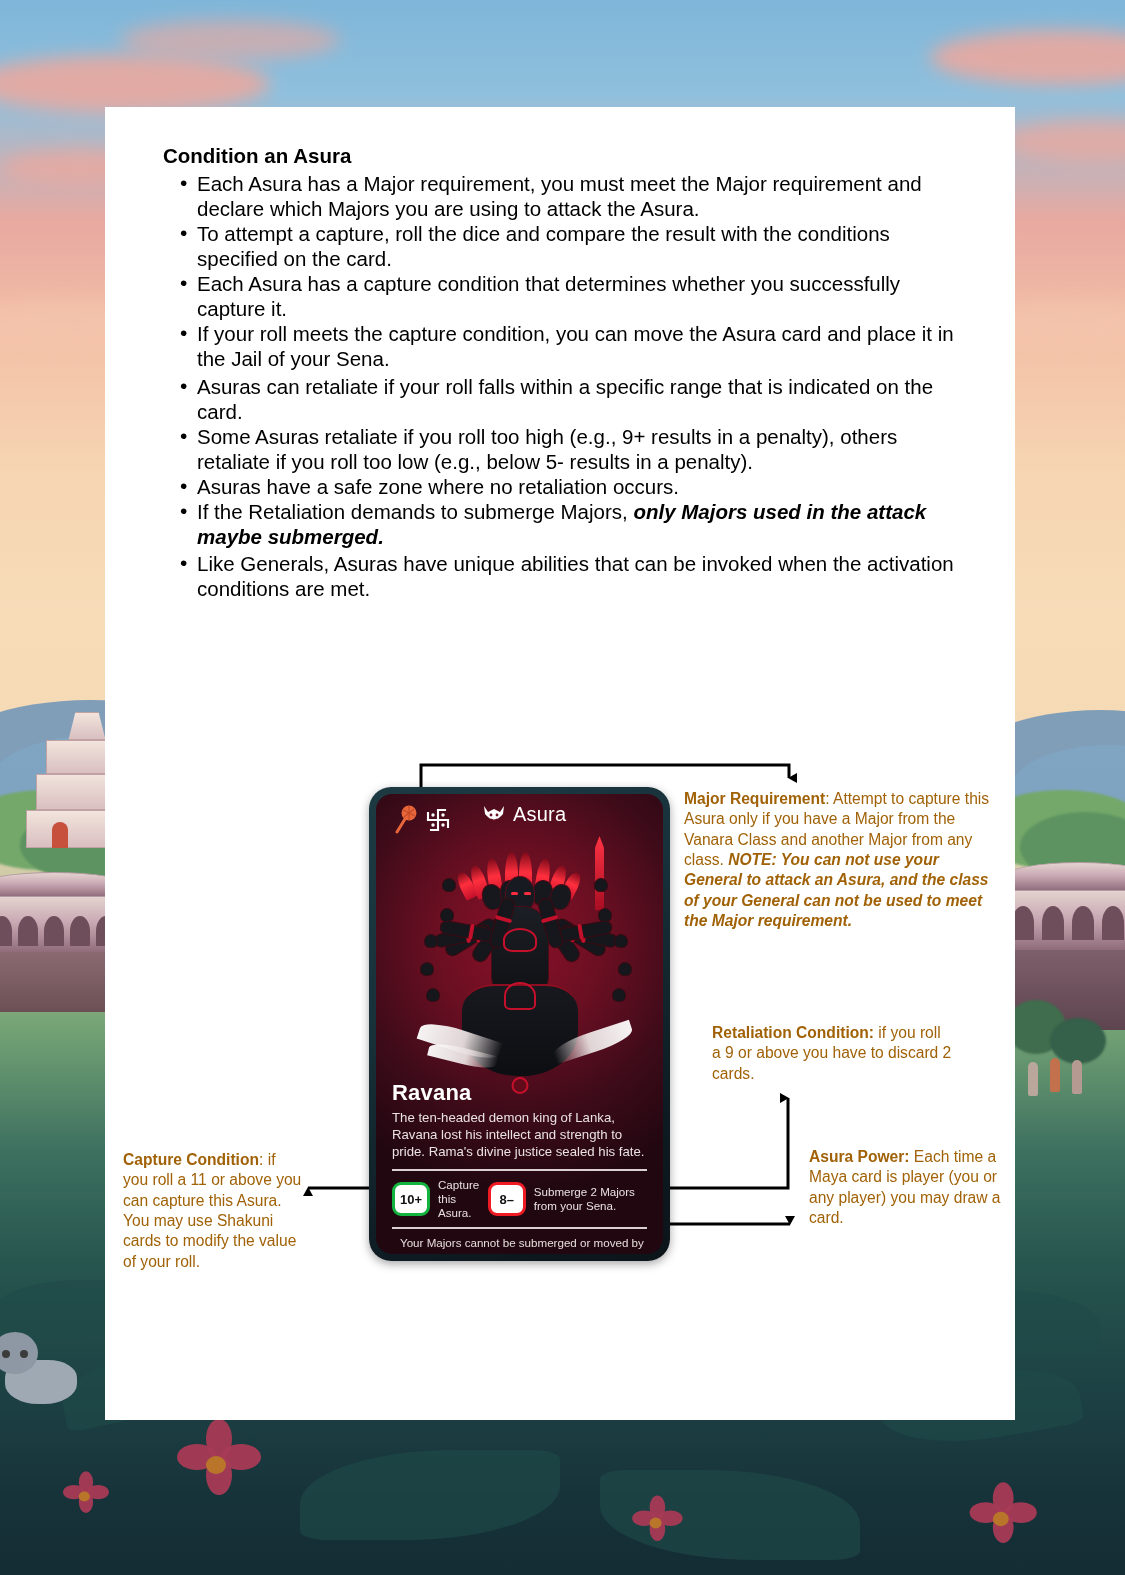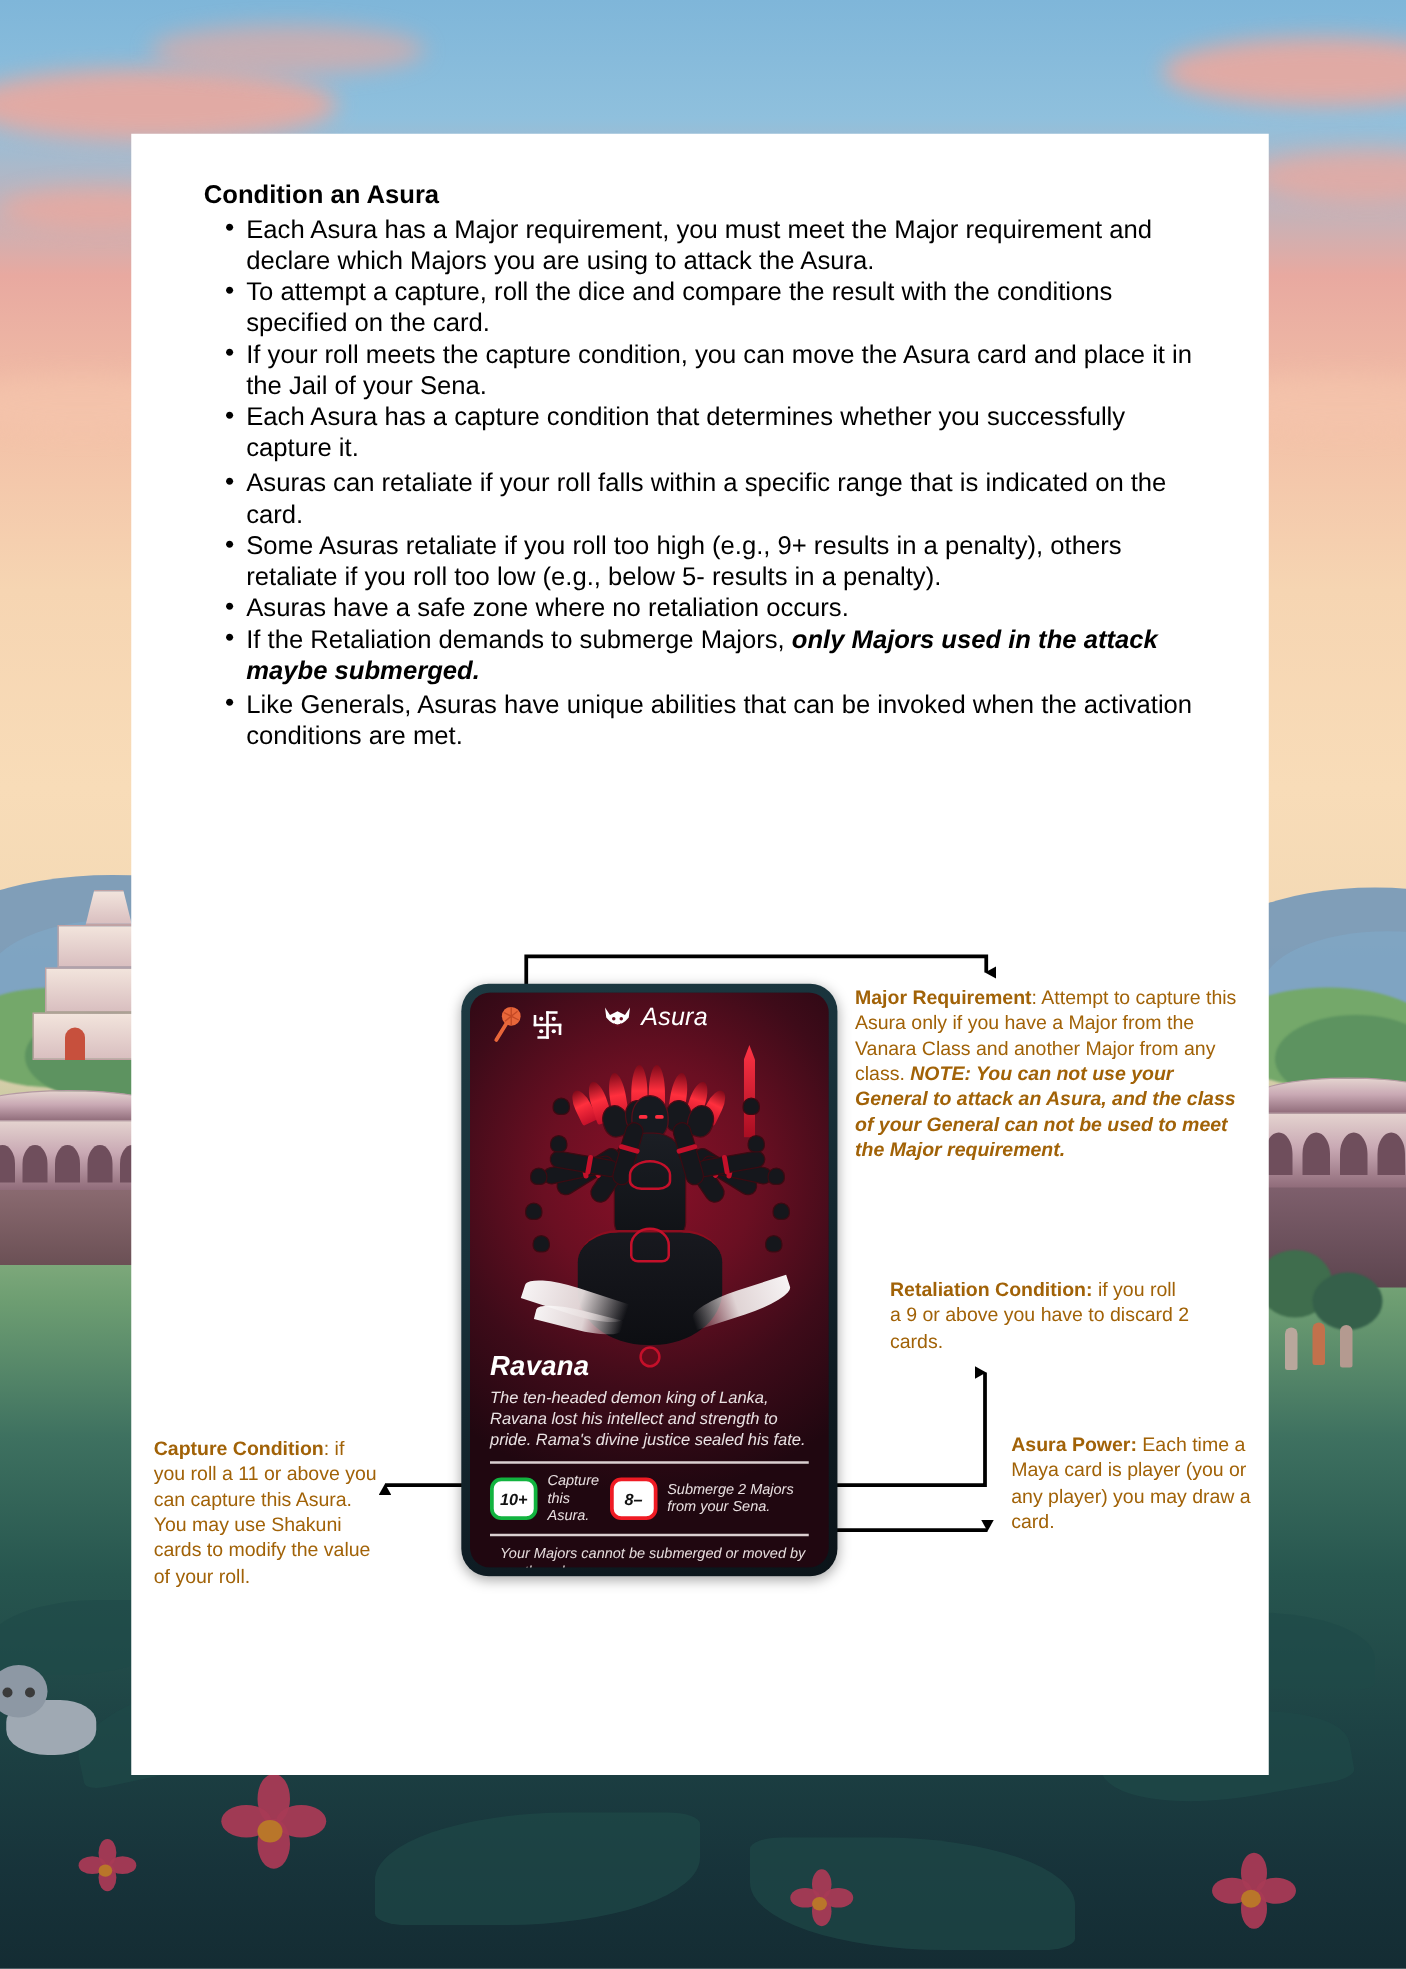--- a/index.html
+++ b/index.html
@@ -140,21 +140,20 @@
   
   #card {
     position: absolute;
     left: 369px; top: 787px;
     width: 301px; height: 474px;
     border-radius: 22px;
     background: linear-gradient(150deg, #1d3a42 0%, #18323b 35%, #0e1b22 75%, #0b1419 100%);
     padding: 7px;
     z-index: 12;
     box-shadow: 0 3px 10px rgba(0,0,0,.35);
-    font-style: italic;
   }
   #card-inner {
     position: relative;
     width: 100%; height: 100%;
     border-radius: 16px;
     overflow: hidden;
     background:
       radial-gradient(ellipse 85% 55% at 50% 32%, #8a1028 0%, #6a0f22 35%, #3e0b19 68%, #200710 100%),
       #200710;
   }
@@ -437,22 +436,22 @@
 </div>
 
 <div id="page">
 
   <div class="rules">
 
     <h3>Condition an Asura</h3>
     <ul>
       <li>Each Asura has a Major requirement, you must meet the Major requirement and declare which Majors you are using to attack the Asura.</li>
       <li>To attempt a capture, roll the dice and compare the result with the conditions specified on the card.</li>
+      <li>Each Asura has a capture condition that determines whether you successfully capture it.</li>
       <li>If your roll meets the capture condition, you can move the Asura card and place it in the Jail of your Sena.</li>
-      <li>Each Asura has a capture condition that determines whether you successfully capture it.</li>
     </ul>
 
     <ul>
       <li>Asuras can retaliate if your roll falls within a specific range that is indicated on the card.</li>
       <li>Some Asuras retaliate if you roll too high (e.g., 9+ results in a penalty), others retaliate if you roll too low (e.g., below 5- results in a penalty).</li>
       <li>Asuras have a safe zone where no retaliation occurs.</li>
       <li><span>If the Retaliation demands to submerge Majors, </span><span class="bi">only Majors used in the attack maybe submerged.</span></li>
     </ul>
 
     <ul>

